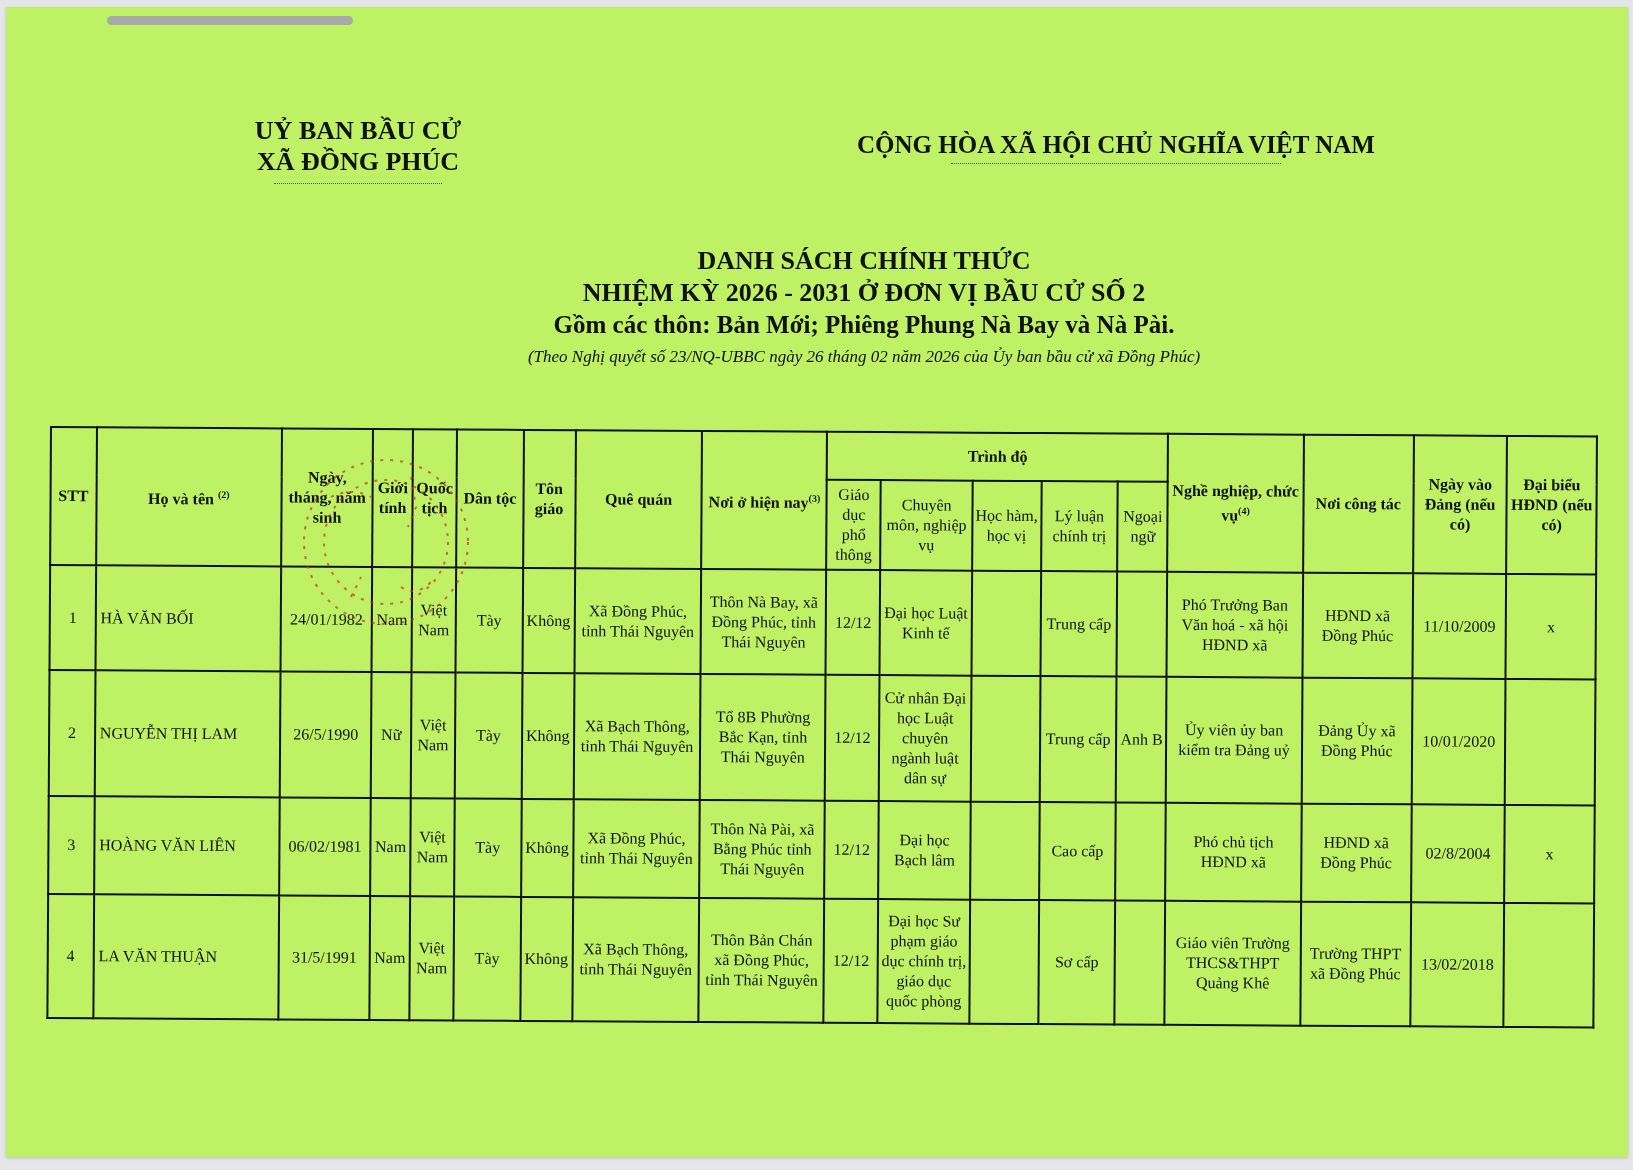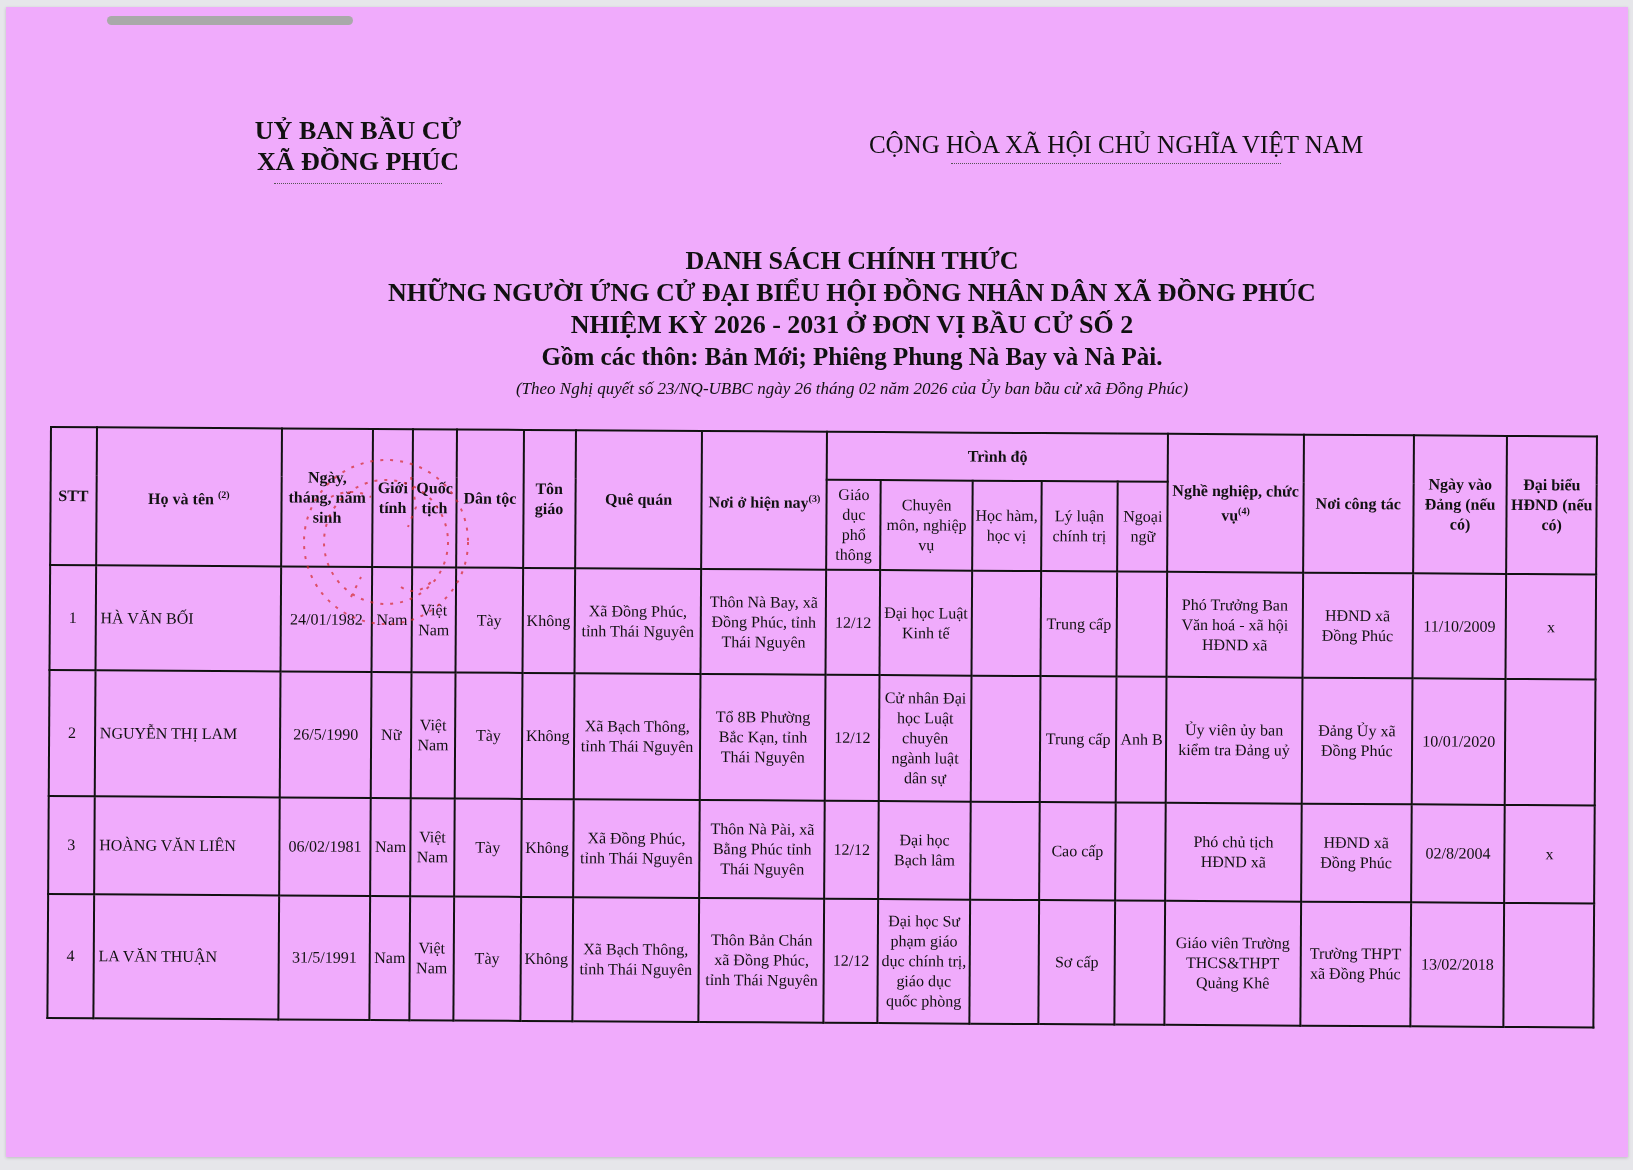--- a/index.html
+++ b/index.html
@@ -6,48 +6,48 @@
     body {
       width: 1633px; height: 1170px; overflow: hidden;
       background: #e6e6ea;
       font-family: "Liberation Serif", "DejaVu Serif", serif;
       color: #111;
       position: relative;
     }
     .page {
       position: absolute; left: 6px; top: 7px;
       width: 1622px; height: 1150px;
-      background: #f0abfc;
+      background: #bef264;
       box-shadow: 0 1px 3px rgba(0,0,0,0.18);
     }
     .scroll-indicator {
       position: absolute; left: 101px; top: 9px;
       width: 246px; height: 9px; border-radius: 5px;
       background: #a9a9a9;
     }
     .header-left {
       position: absolute; left: 232px; top: 108px;
       width: 240px; text-align: center;
       font-weight: bold; font-size: 26px; line-height: 31px;
     }
     .header-left .rule {
       width: 168px; margin: 6px auto 0; border-top: 1px dotted #555;
     }
     .header-right {
       position: absolute; left: 830px; top: 122px;
       width: 560px; text-align: center;
-      font-weight: normal; line-height: 32px;
+      font-weight: bold; line-height: 32px;
     }
     .header-right .nation { font-size: 25px; }
     .header-right .motto { font-size: 25px; }
     .header-right .rule {
       width: 330px; margin: 2px auto 0; border-top: 1px dotted #555;
     }
     .title-block {
-      position: absolute; left: 276px; top: 238px;
+      position: absolute; left: 288px; top: 238px;
       width: 1140px; text-align: center; line-height: 32px;
       font-weight: bold;
     }
     .title-block .t1 { font-size: 26px; }
     .title-block .t2 { font-size: 26px; }
     .title-block .t3 { font-size: 26px; }
     .title-block .t4 { font-size: 25px; }
     .title-block .t5 { font-size: 17px; font-style: italic; font-weight: normal; }
 
     table.candidates {
@@ -90,21 +90,20 @@
     <div class="rule"></div>
   </div>
 
   <div class="header-right">
     <div class="nation">CỘNG HÒA XÃ HỘI CHỦ NGHĨA VIỆT NAM</div>
     <div class="rule"></div>
   </div>
 
   <div class="title-block">
     <div class="t1">DANH SÁCH CHÍNH THỨC</div>
-    <div class="t2">NHỮNG NGƯỜI ỨNG CỬ ĐẠI BIỂU HỘI ĐỒNG NHÂN DÂN XÃ ĐỒNG PHÚC</div>
     <div class="t3">NHIỆM KỲ 2026 - 2031 Ở ĐƠN VỊ BẦU CỬ SỐ 2</div>
     <div class="t4">Gồm các thôn: Bản Mới; Phiêng Phung Nà Bay và Nà Pài.</div>
     <div class="t5">(Theo Nghị quyết số 23/NQ-UBBC ngày 26 tháng 02 năm 2026 của Ủy ban bầu cử xã Đồng Phúc)</div>
   </div>
 
   <table class="candidates">
     <colgroup>
       <col style="width:44px">
         <col style="width:178px">
         <col style="width:88px">

